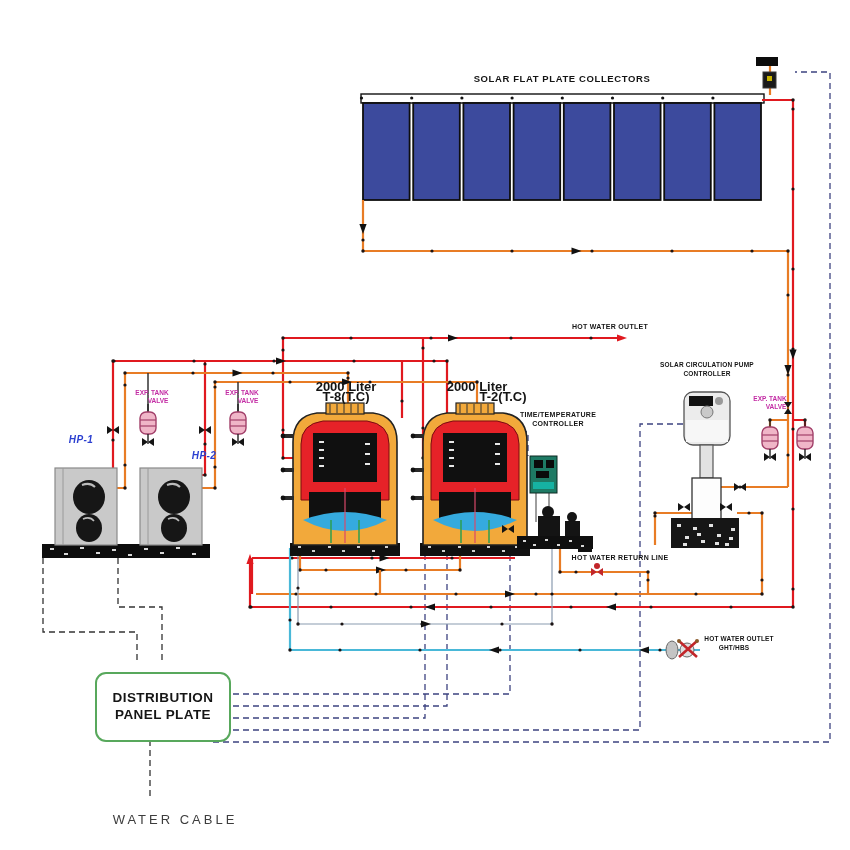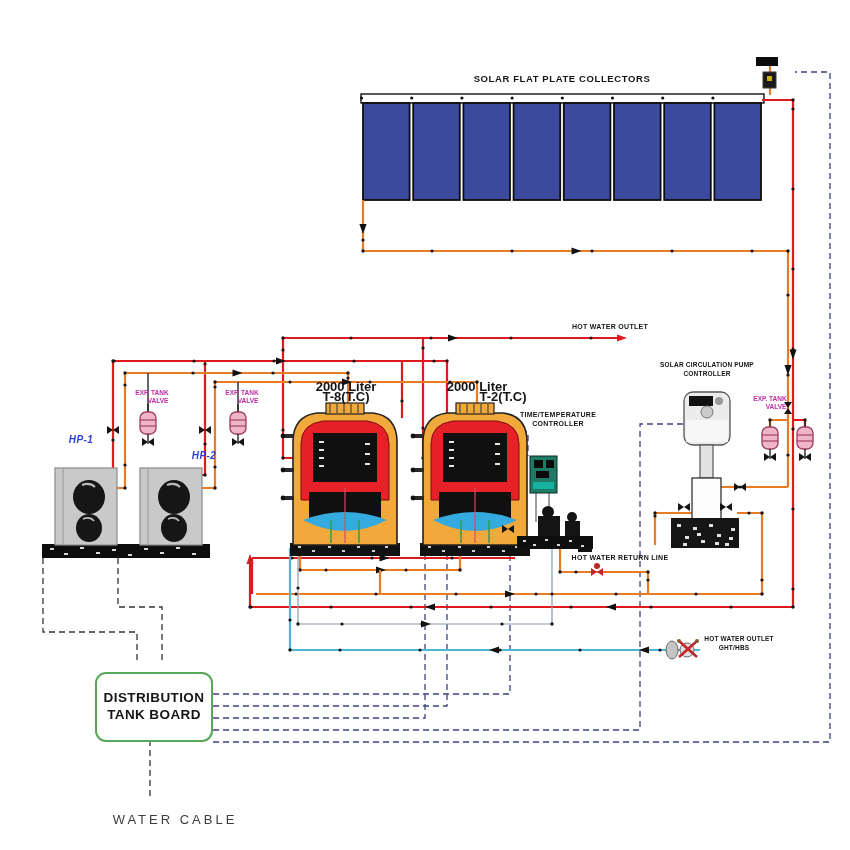--- a/index.html
+++ b/index.html
@@ -7,21 +7,21 @@
   body{font-family:"Liberation Sans",sans-serif}
   .canvas{position:relative;width:850px;height:850px;background:#fff;overflow:hidden}
   .canvas svg{position:absolute;left:0;top:0}
   .lbl{position:absolute;transform:translateX(-50%);white-space:nowrap;font-weight:700;color:#141414;line-height:1.05;text-align:left}
   .title{font-size:9.5px;letter-spacing:.6px}
   .small{font-size:7px;letter-spacing:.3px}
   .tiny{font-size:6.5px;letter-spacing:.2px}
   .tank-lbl{font-size:13px}
   .mag{font-size:6.5px}
   .hp{font-size:10px;font-style:italic;letter-spacing:.4px}
-  .panelboard{position:absolute;left:95px;top:672px;width:118px;height:70px;border:2.5px solid #58a85c;
+  .panelboard{position:absolute;left:95px;top:672px;width:136px;height:70px;border:2.5px solid #58a85c;
     border-radius:11px;background:#fff;display:flex;flex-direction:column;align-items:center;justify-content:center;
     font-weight:700;font-size:13.5px;letter-spacing:.4px;color:#151515;line-height:1.25;z-index:3}
   .maincable{position:absolute;transform:translateX(-50%);font-size:13px;color:#3d3d3d;letter-spacing:3px;font-weight:500}
 </style>
 </head>
 <body>
 
 <div class="canvas">
   <svg id="svg" width="850" height="850" viewBox="0 0 850 850">
       <g>
@@ -450,16 +450,16 @@
 
   <div class="lbl hp" style="left: 81px; top: 435px; color: rgb(43, 63, 208);">HP-1</div>
   <div class="lbl hp" style="left: 164px; top: 451px; color: rgb(43, 63, 208); margin-left: 40px;">HP-2</div>
 
   <div class="lbl small" style="left:620px;top:554px">HOT WATER RETURN LINE</div>
   <div class="lbl tiny" style="left:739px;top:636px">HOT WATER OUTLET</div>
   <div class="lbl tiny" style="left:734px;top:645px">GHT/HBS</div>
 
   <div class="panelboard">
     <div>DISTRIBUTION</div>
-    <div>TANK BOARD</div>
+    <div>PANEL PLATE</div>
   </div>
   <div class="maincable" style="left:175px;top:812px">WATER CABLE</div>
 </div>
 
 </body></html>

